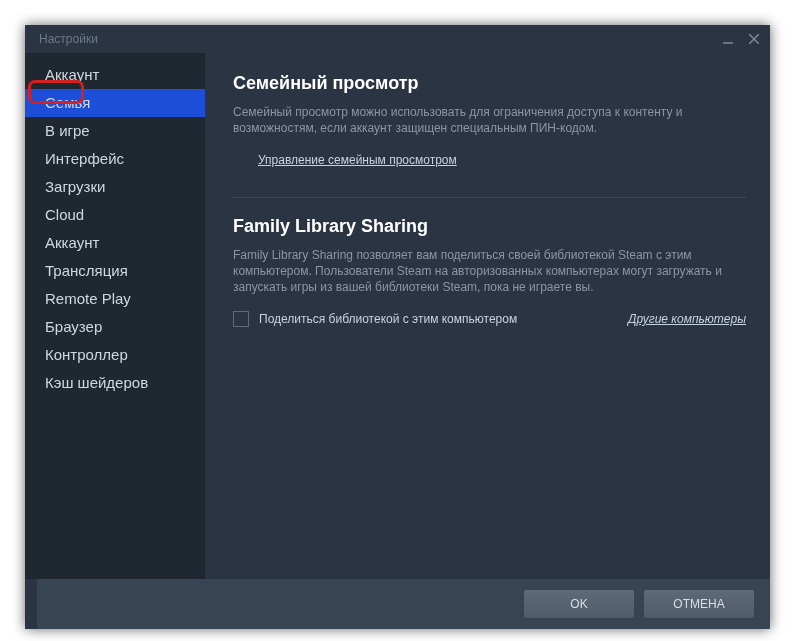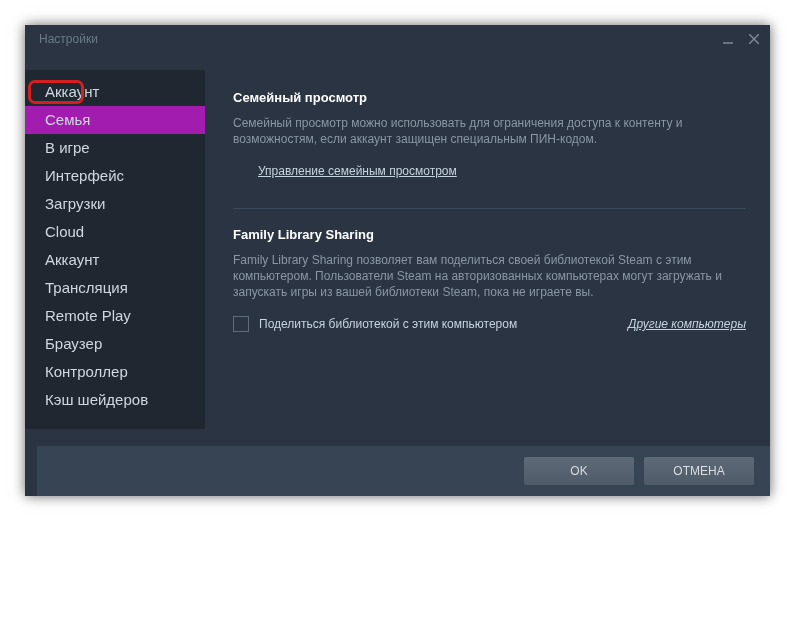--- a/index.html
+++ b/index.html
@@ -11,26 +11,25 @@
     font-family: "Arial", "Helvetica", sans-serif;
     font-size: 13px;
     color: #c6d4df;
     overflow: hidden;
   }
   .window {
     position: absolute;
     left: 25px;
     top: 25px;
     width: 745px;
-    height: 471px;
+    height: 604px;
     background: #2a3442;
     box-shadow: 0 0 12px rgba(0,0,0,0.6);
     display: flex;
     flex-direction: column;
-    gap: 17px;
   }
   .titlebar {
     height: 28px;
     display: flex;
     align-items: center;
     justify-content: space-between;
     padding: 0 10px 0 14px;
     color: #6b7a88;
     font-size: 12px;
     flex: 0 0 auto;
@@ -62,41 +61,41 @@
     padding-top: 8px;
   }
   .sidebar-item {
     padding: 4px 12px 4px 20px;
     color: #cfd8df;
     font-size: 15px;
     line-height: 20px;
     cursor: pointer;
   }
   .sidebar-item.active {
-    background: #a21caf;
+    background: #1d4ed8;
   }
   .highlight-callout {
     position: absolute;
     left: 28px;
     top: 80px;
     width: 56px;
     height: 24px;
     border: 3px solid #d42020;
     border-radius: 7px;
     pointer-events: none;
     box-sizing: border-box;
   }
   .content {
     flex: 1 1 auto;
     padding: 20px 24px 8px 28px;
     overflow: hidden;
   }
   .section-title {
     color: #ffffff;
-    font-size: 13px;
+    font-size: 18px;
     font-weight: bold;
     margin-bottom: 10px;
   }
   .section-desc {
     color: #8a97a3;
     font-size: 12px;
     line-height: 16px;
     margin-bottom: 16px;
   }
   .section-link {

